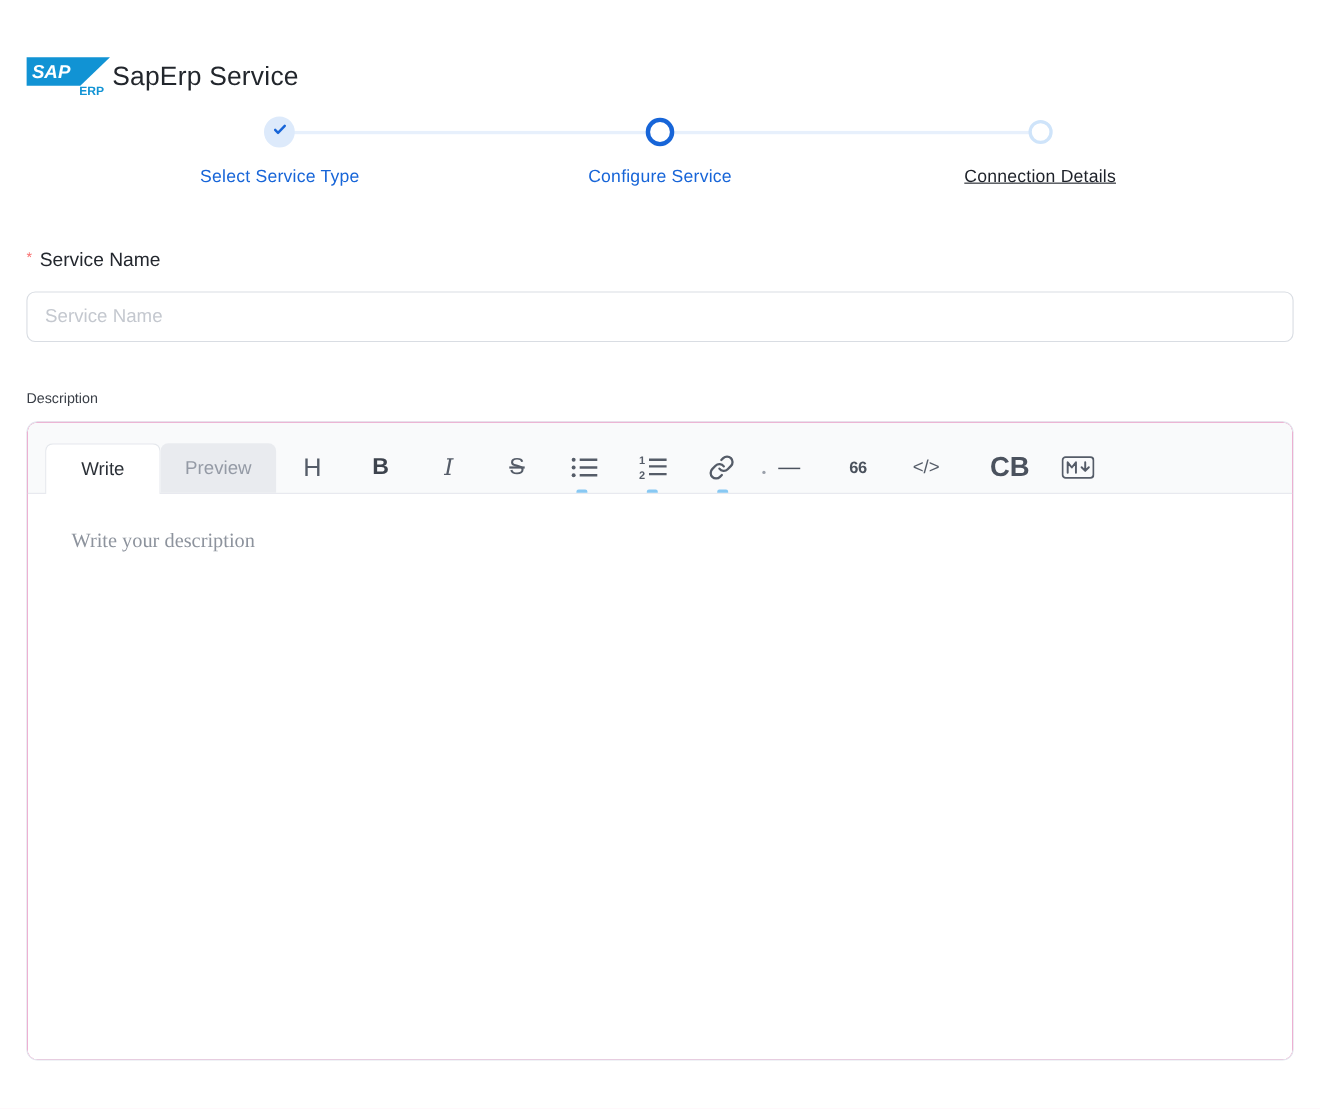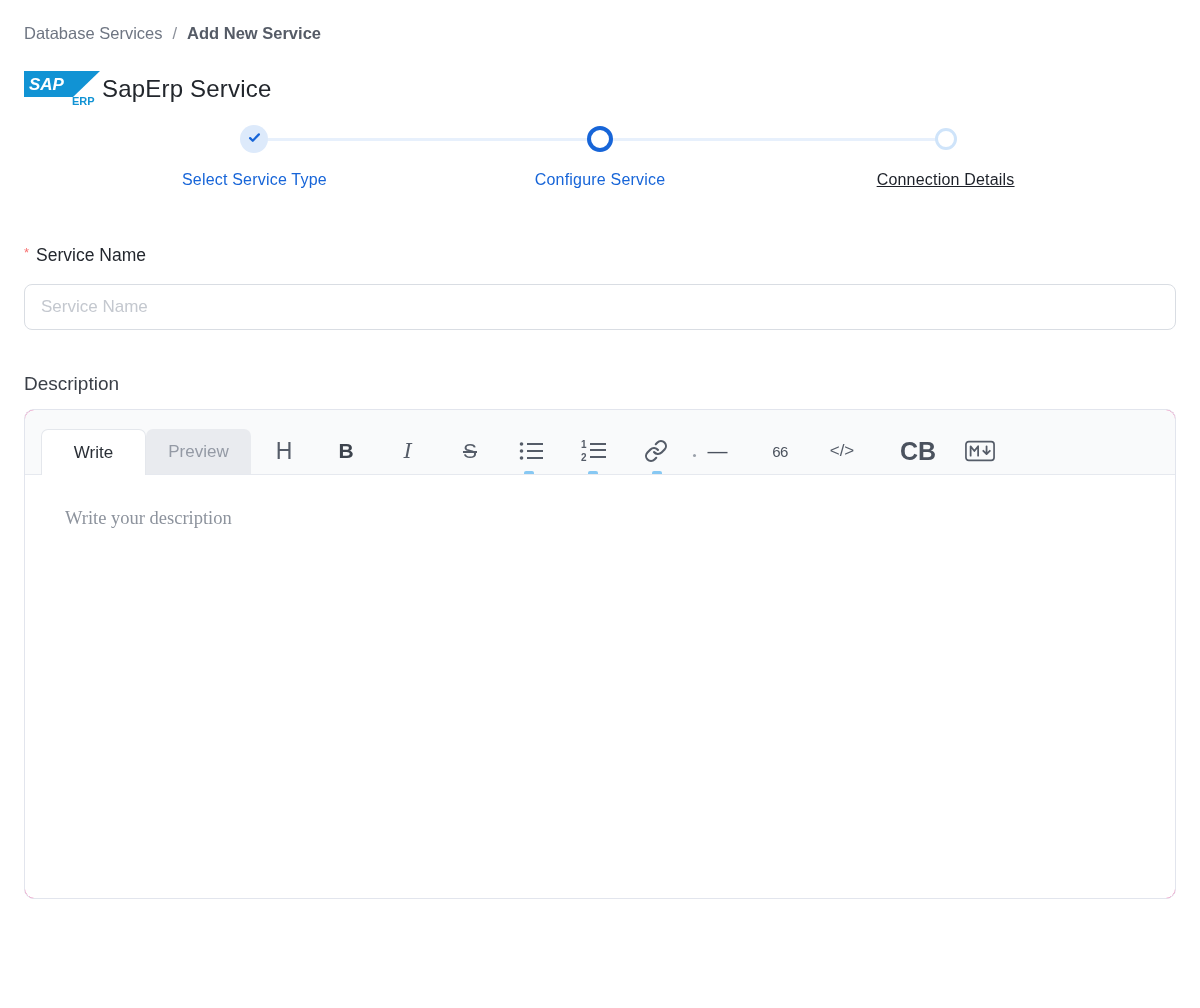--- a/index.html
+++ b/index.html
@@ -28,60 +28,55 @@
   .step-label { position: absolute; top: 46px; transform: translateX(-50%); white-space: nowrap; font-size: 16px; letter-spacing: 0.2px; }
   .step-label.s0 { left: 20%; color: #1765d8; }
   .step-label.s1 { left: 50%; color: #1765d8; text-align: center; }
   .step-label.s2 { left: 80%; color: #1d2129; text-decoration: underline; }
 
   
   .field-label { margin-top: 50px; font-size: 17.5px; color: #23272e; display: flex; align-items: baseline; gap: 7px; }
   .req { color: #f87171; font-size: 13px; position: relative; top: -4px; }
   .text-input { margin-top: 18px; width: 100%; height: 46px; border: 1px solid #d9dde3; border-radius: 8px; padding: 0 16px; font-size: 17px; color: #22262c; outline: none; font-family: inherit; }
   .text-input::placeholder { color: #c4c8cf; }
-  .desc-label { margin-top: 43px; font-size: 19px; color: #3a3f47; }
+  .desc-label { margin-top: 43px; font-size: 13px; color: #3a3f47; }
 
   
-  .editor { margin-top: 14px; border: 1px solid #e2e5ed; border-radius: 10px; height: 490px; display: flex; flex-direction: column; overflow: hidden; background: #ec4899; }
+  .editor { margin-top: 14px; border: 1px solid #e2e5ed; border-radius: 10px; height: 581px; display: flex; flex-direction: column; overflow: hidden; background: #ec4899; }
   .editor-toolbar { position: relative; height: 65px; background: #f9fafb; border-bottom: 1px solid #e6e9ef; display: flex; align-items: flex-end; flex: none; }
   .tabs { display: flex; margin-left: 16px; height: 45px; }
   .tab { width: 105px; display: flex; align-items: center; justify-content: center; font-size: 17px; border-radius: 7px 7px 0 0; cursor: pointer; }
   .tab.active { background: #ffffff; border: 1px solid #e4e7ec; border-bottom: none; color: #2a2f36; font-weight: 500; margin-bottom: -1px; z-index: 2; }
   .tab.inactive { background: #e9ebef; color: #949aa5; }
   .tools { display: flex; gap: 32px; margin-left: 18px; margin-bottom: 9px; align-items: center; }
   .tool { width: 30px; height: 28px; display: flex; align-items: center; justify-content: center; color: #555c68; cursor: pointer; background: none; border: none; font-family: inherit; }
   .tool.g-h { font-size: 23px; font-weight: 400; }
   .tool.g-b { font-size: 21px; font-weight: 700; color: #3d434d; }
   .tool.g-i { font-size: 21px; font-style: italic; font-family: "DejaVu Serif", serif; }
   .tool.g-s { font-size: 21px; text-decoration: line-through; }
   .tool.g-hr { font-size: 20px; color: #4b525e; letter-spacing: 1px; }
-  .tool.g-quote { font-size: 15px; font-weight: 400; color: #4a515c; letter-spacing: -0.5px; }
+  .tool.g-quote { font-size: 15px; font-weight: 700; color: #4a515c; letter-spacing: -0.5px; }
   .tool.g-code { font-size: 17px; font-weight: 500; }
   .tool.g-cb { font-size: 25px; font-weight: 700; color: #4b525e; margin-left: 14px; }
   .artifact-blue { position: absolute; bottom: 0; width: 10px; height: 3px; background: #87c8f3; border-radius: 2px 2px 0 0; }
   .artifact-dot { position: absolute; width: 3px; height: 3px; border-radius: 50%; background: #9aa0aa; }
   .editor-body { flex: 1; }
   .desc-textarea { width: 100%; height: 100%; border: none; outline: none; resize: none; padding: 33px 40px; font-size: 18.5px; color: #2a2f36; font-family: Liberation Serif, serif; }
   .desc-textarea::placeholder { color: #8d939d; }
 
   
   .footer { display: flex; justify-content: flex-end; align-items: center; gap: 38px; margin-top: 40px; }
   .back-link { color: #1765d8; font-size: 18.5px; cursor: pointer; }
   .next-btn { background: #1765d8; color: #ffffff; border: none; border-radius: 8px; font-size: 18.5px; padding: 11px 27px; cursor: pointer; font-family: inherit; }
 </style>
 </head>
 <body>
 
 <div class="page">
 
-  <div class="breadcrumb">
-    <span class="crumb-link">Database Services</span>
-    <span class="crumb-sep">/</span>
-    <span class="crumb-current">Add New Service</span>
-  </div>
 
   <div class="header">
     <div class="logo-wrap">
       <svg width="78" height="38" viewBox="0 0 78 38">
         <polygon points="0,1 76,1 49,27 0,27" fill="#1193d4"></polygon>
         <text x="5" y="20" fill="#ffffff" font-size="17" font-weight="700" font-style="italic" font-family="Liberation Sans, sans-serif">SAP</text>
         <text x="48" y="35" fill="#1193d4" font-size="11" font-weight="700" font-family="Liberation Sans, sans-serif">ERP</text>
       </svg>
     </div>
     <div class="page-title">SapErp Service</div>

